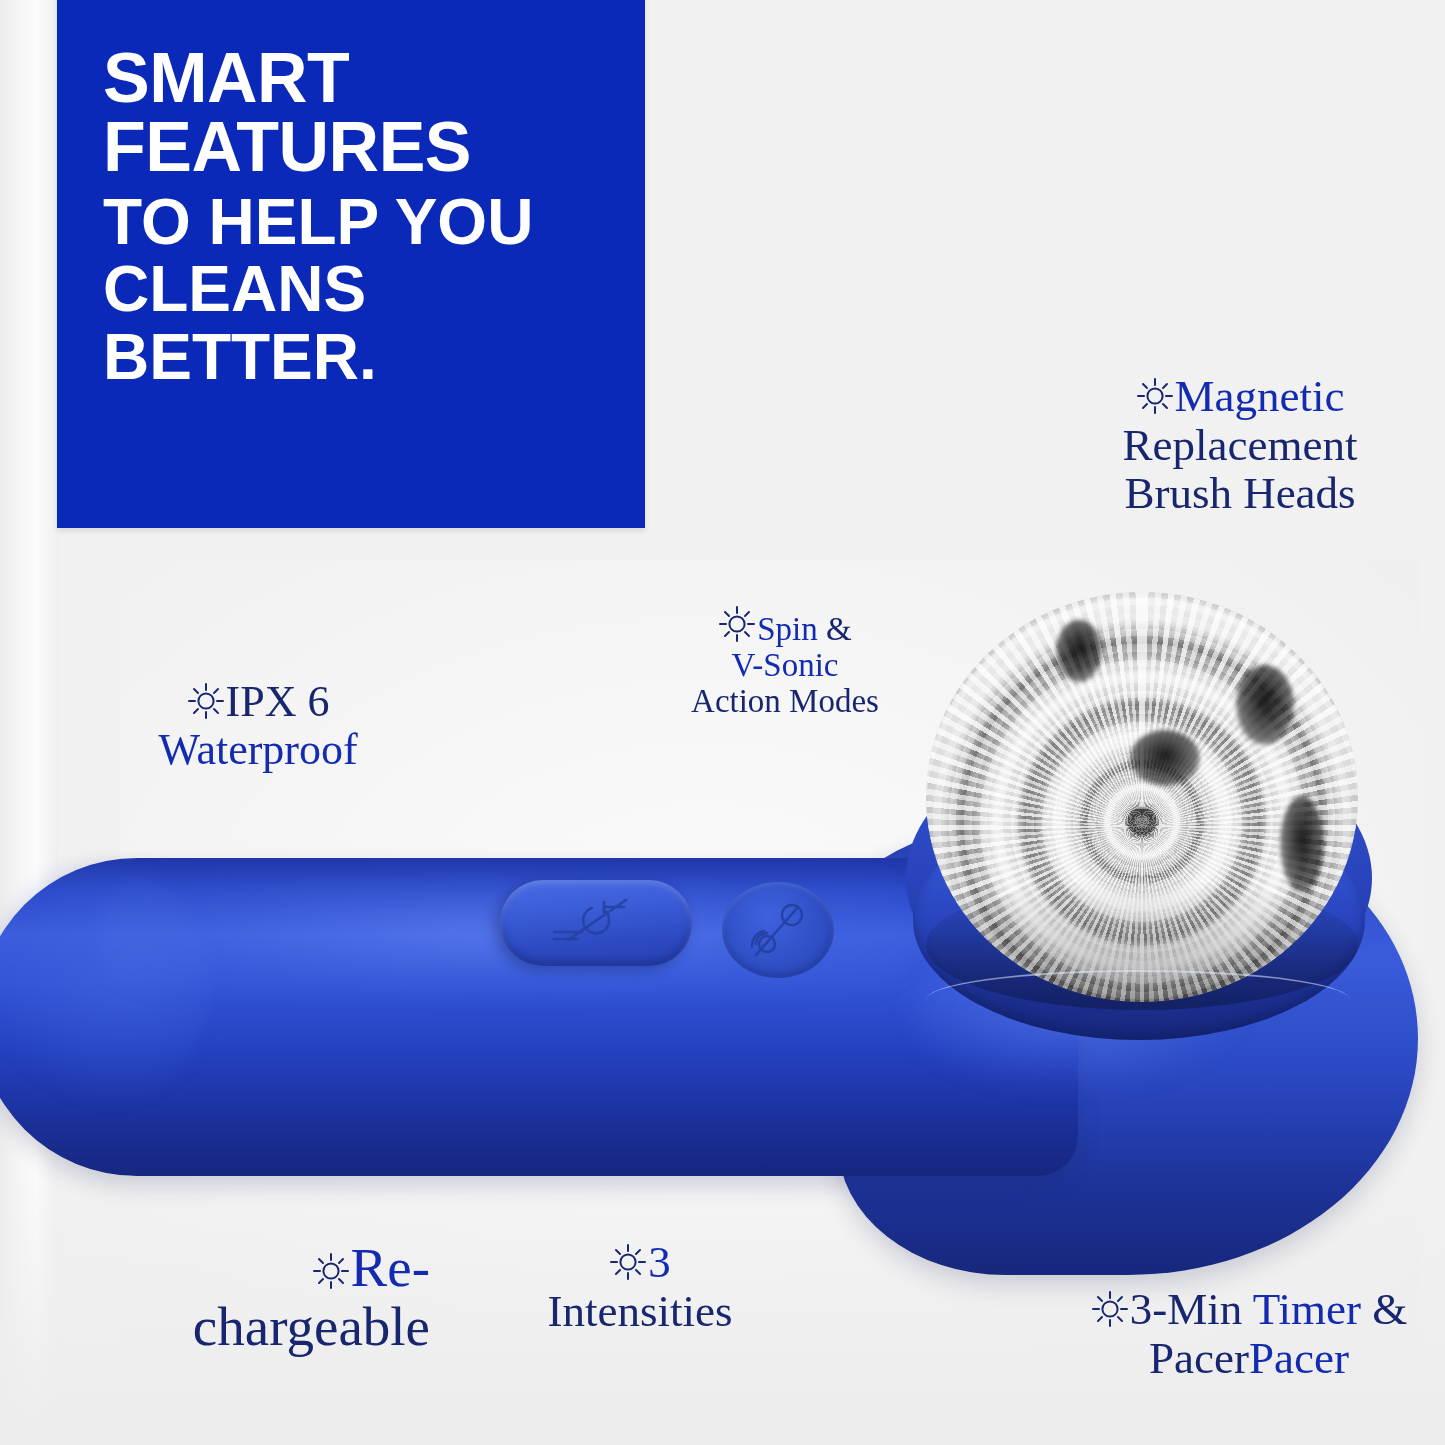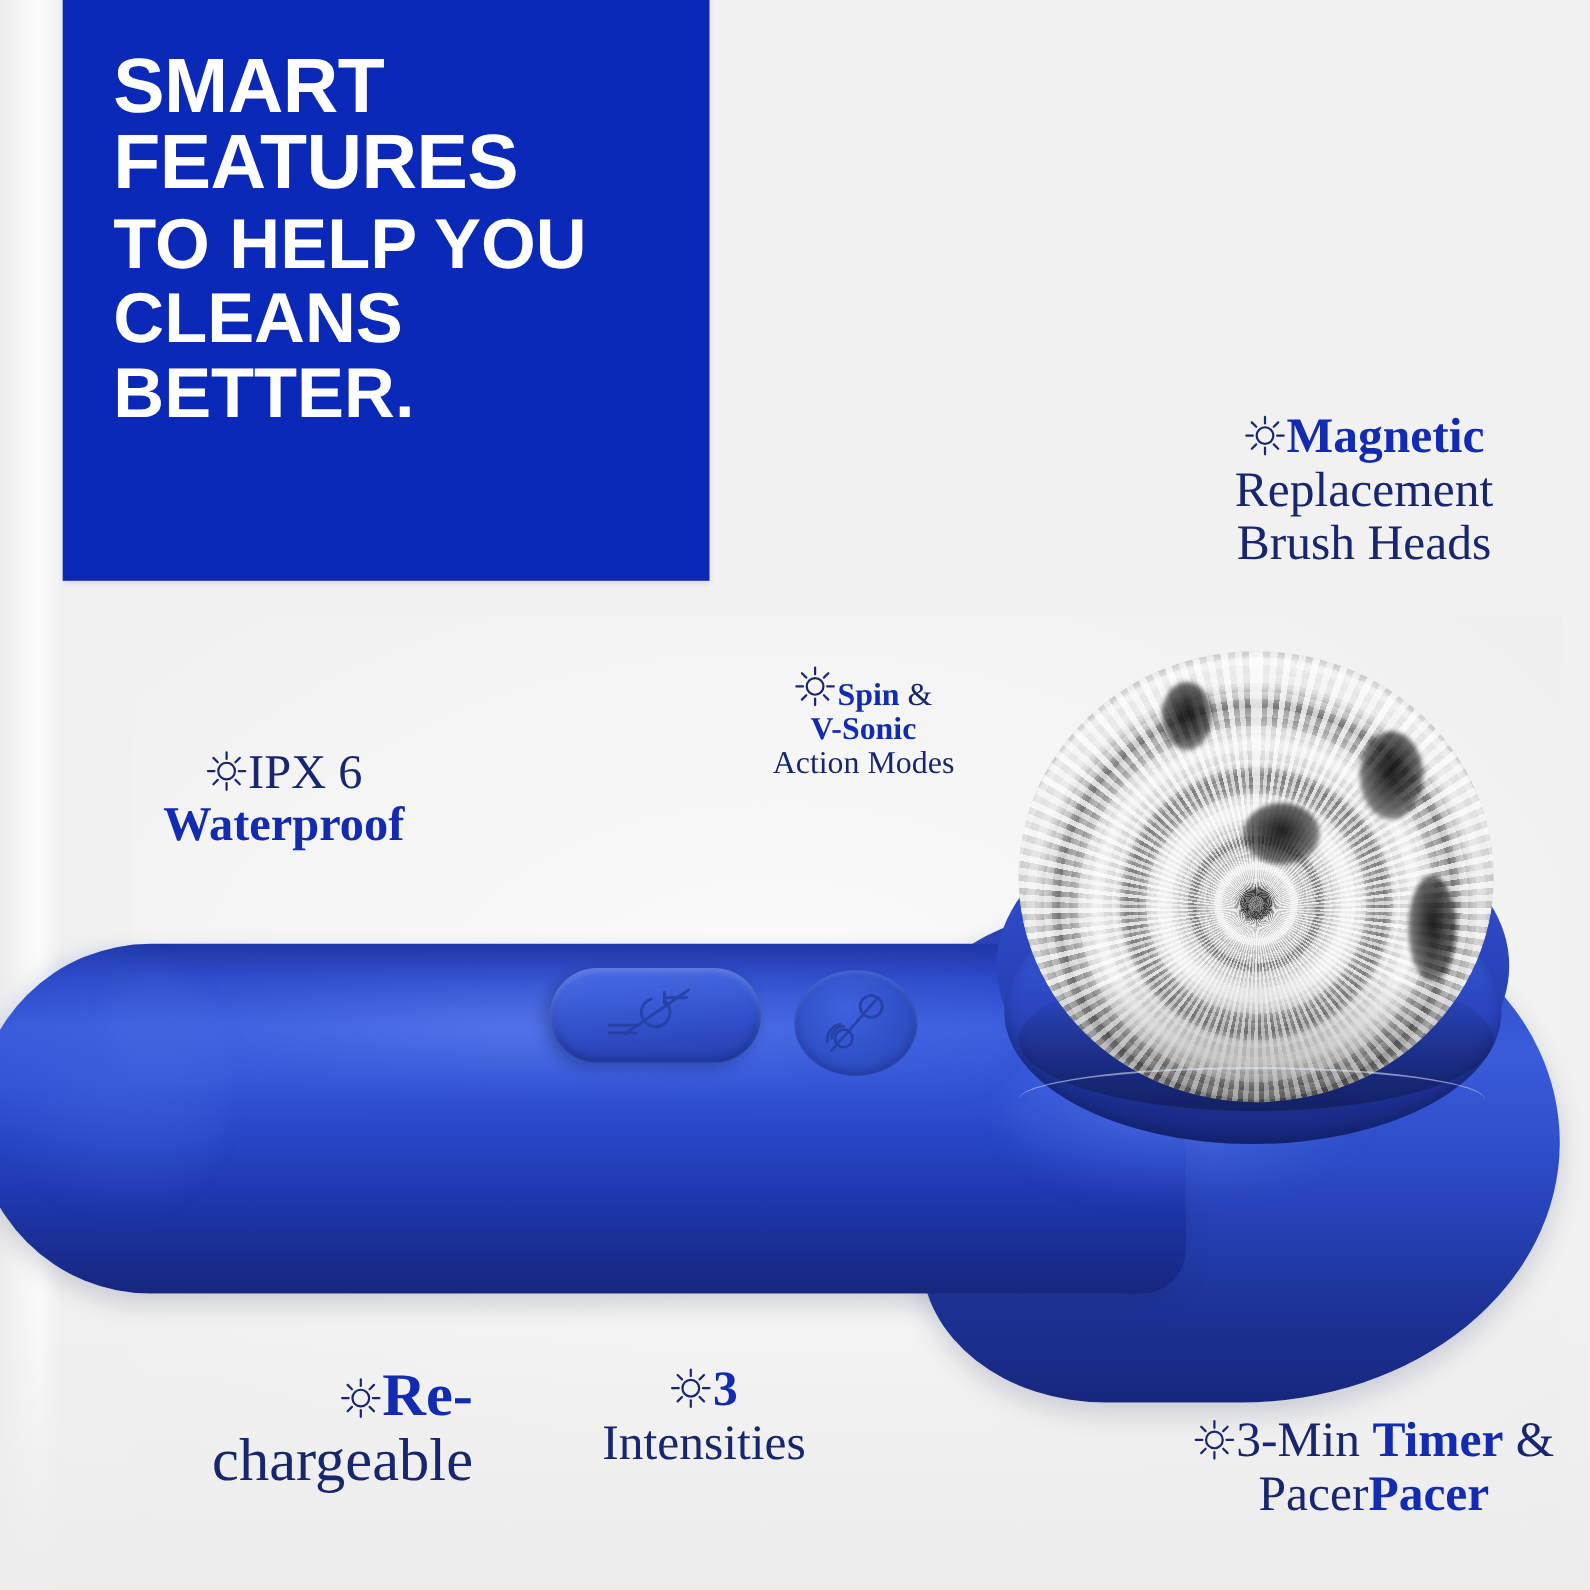--- a/index.html
+++ b/index.html
@@ -6,21 +6,21 @@
   html, body {
     margin: 0;
     padding: 0;
     background: #ffffff;
   }
   #stage {
     position: relative;
     width: 1445px;
     height: 1445px;
     overflow: hidden;
-    background: #eab308;
+    background: #bef264;
     font-family: "Liberation Serif", "DejaVu Serif", serif;
   }
 
   
   .bg-base {
     position: absolute;
     inset: 0;
     background: #f1f1f1;
   }
   .bg-left-stripe {
@@ -82,21 +82,21 @@
   .hl-light span { display: block; white-space: nowrap; }
 
   
   .callout {
     position: absolute;
     color: #17266e;
     line-height: 1.08;
   }
   .callout .ln { display: block; white-space: nowrap; }
   .callout b {
-    font-weight: 700;
+    font-weight: 400;
     color: #132bb0;
   }
   .c-center { text-align: center; }
 
   
   .sun {
     display: inline-block;
     vertical-align: -0.08em;
     margin-right: 1px;
   }
@@ -385,21 +385,21 @@
             <line x1="11" y1="27" x2="7" y2="31"></line>
           </g>
         </svg>
       </span><span>IPX 6</span>
     </span>
     <span class="ln">
       <b>Waterproof</b>
     </span>
   </div>
 
-  <div class="callout c-center" style="left:585px; top:605px; width:400px; font-size:29px;">
+  <div class="callout c-center" style="left:585px; top:605px; width:400px; font-size:33px;">
     <span class="ln">
       <span class="sun">
         <svg width="38" height="38" viewBox="0 0 38 38">
           <g stroke="#17266e" stroke-width="2" fill="none" stroke-linecap="round">
             <circle cx="19" cy="19" r="7.6"></circle>
             <line x1="19" y1="2" x2="19" y2="8"></line>
             <line x1="19" y1="30" x2="19" y2="36"></line>
             <line x1="2" y1="19" x2="8" y2="19"></line>
             <line x1="30" y1="19" x2="36" y2="19"></line>
             <line x1="7" y1="7" x2="11" y2="11"></line>

